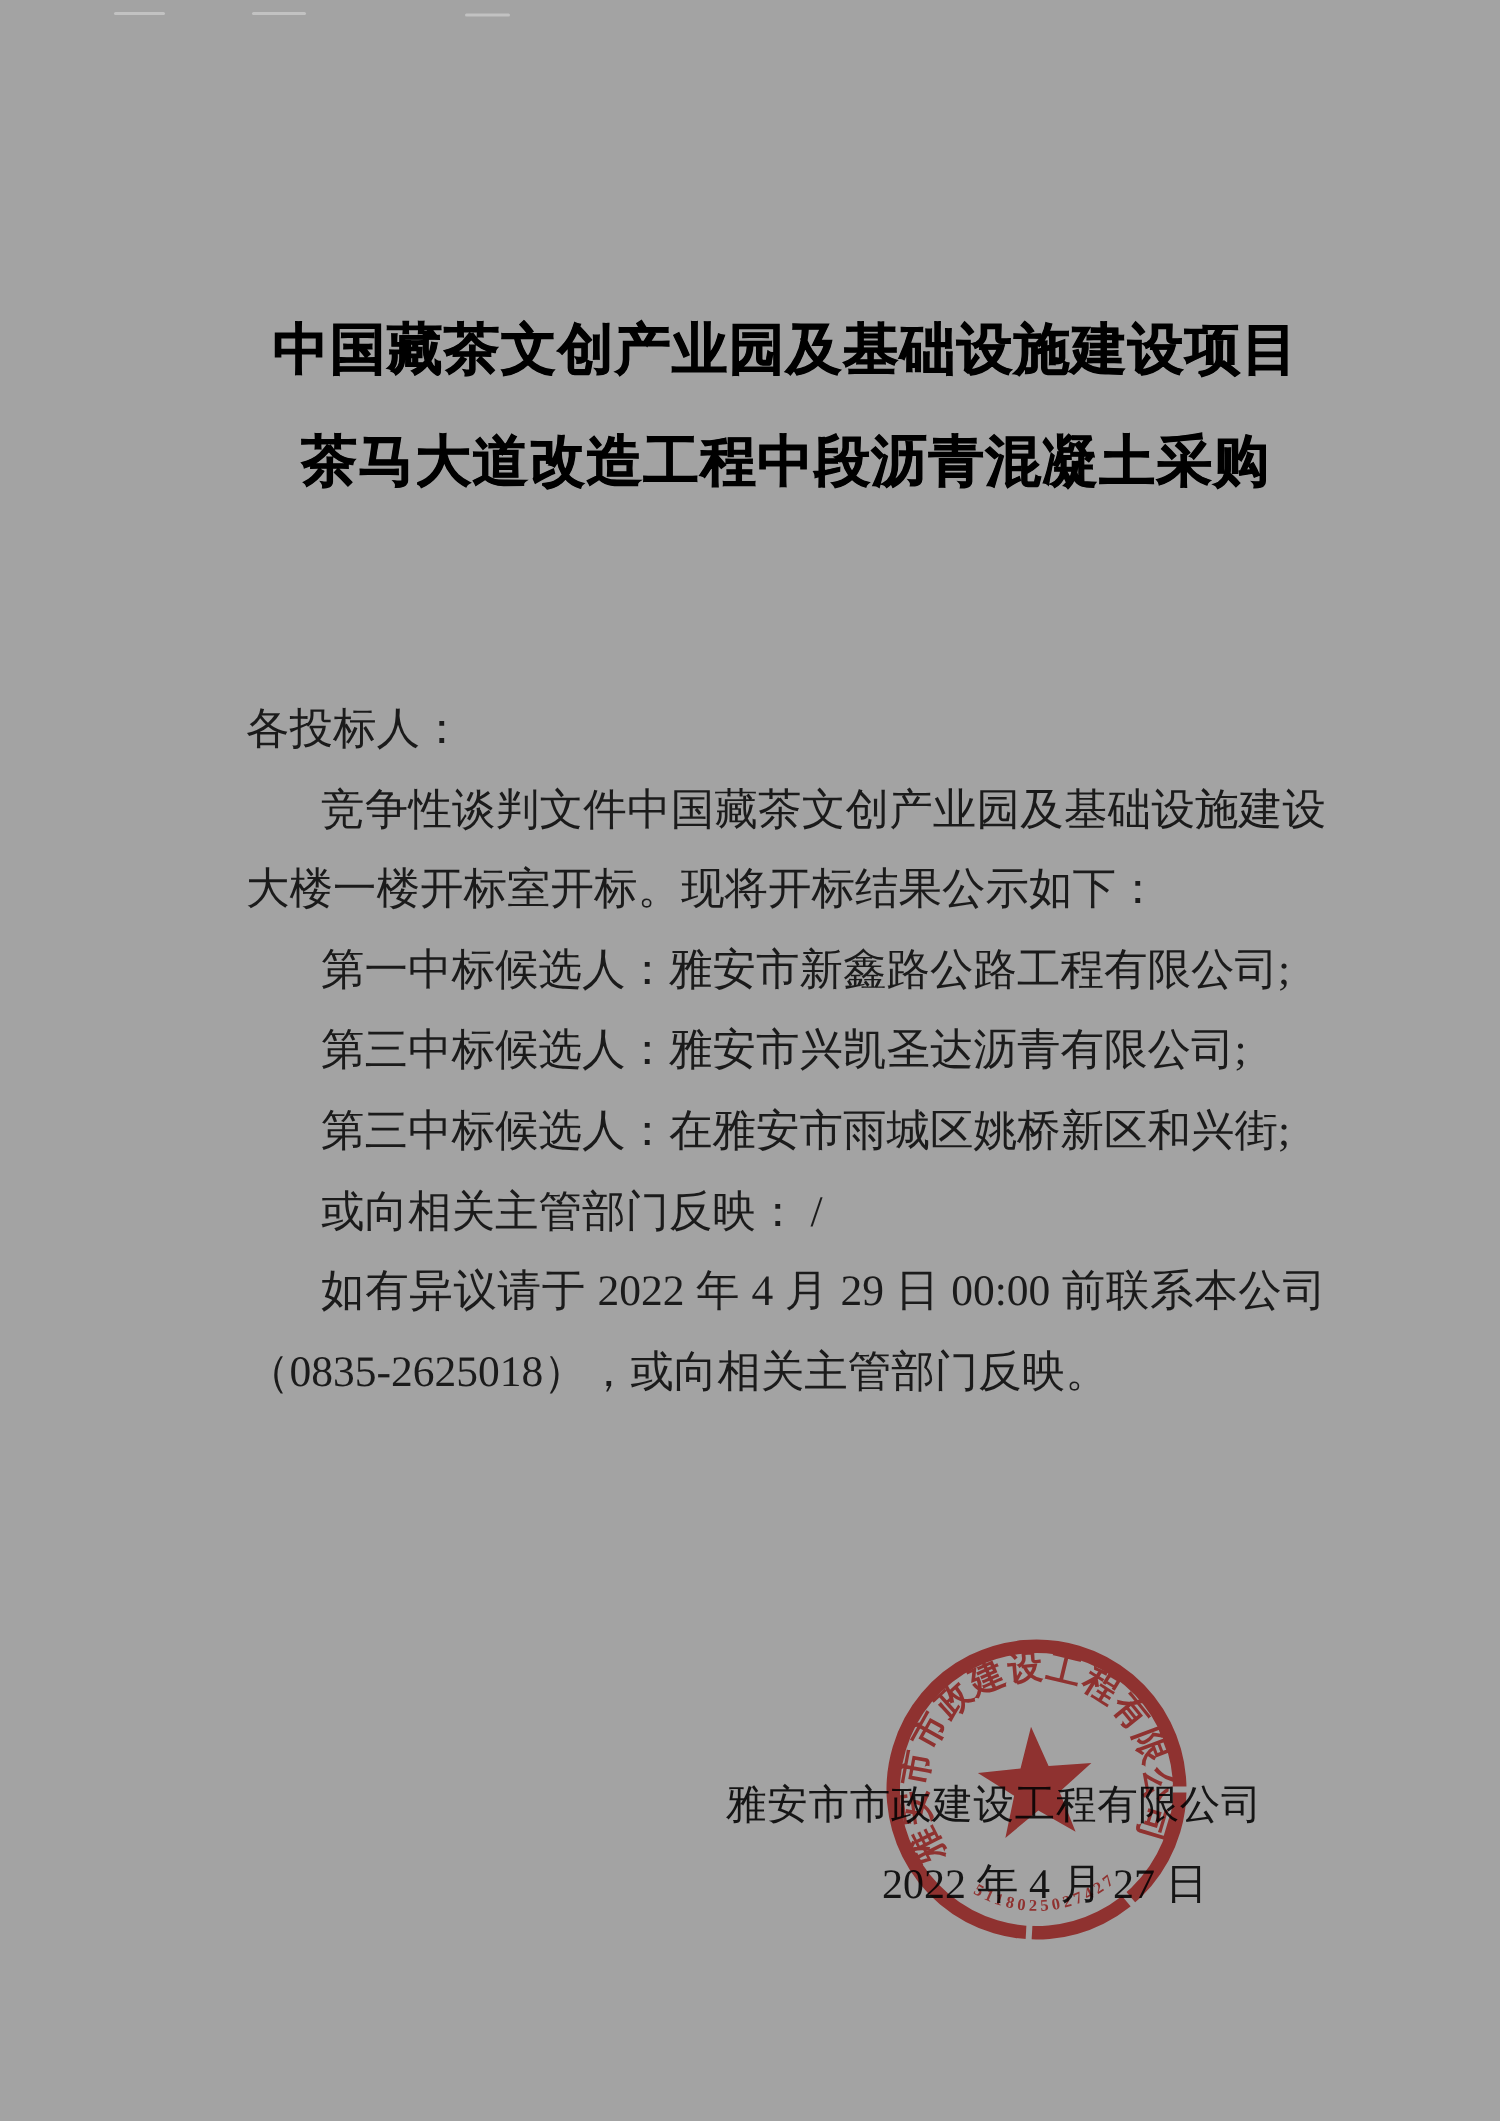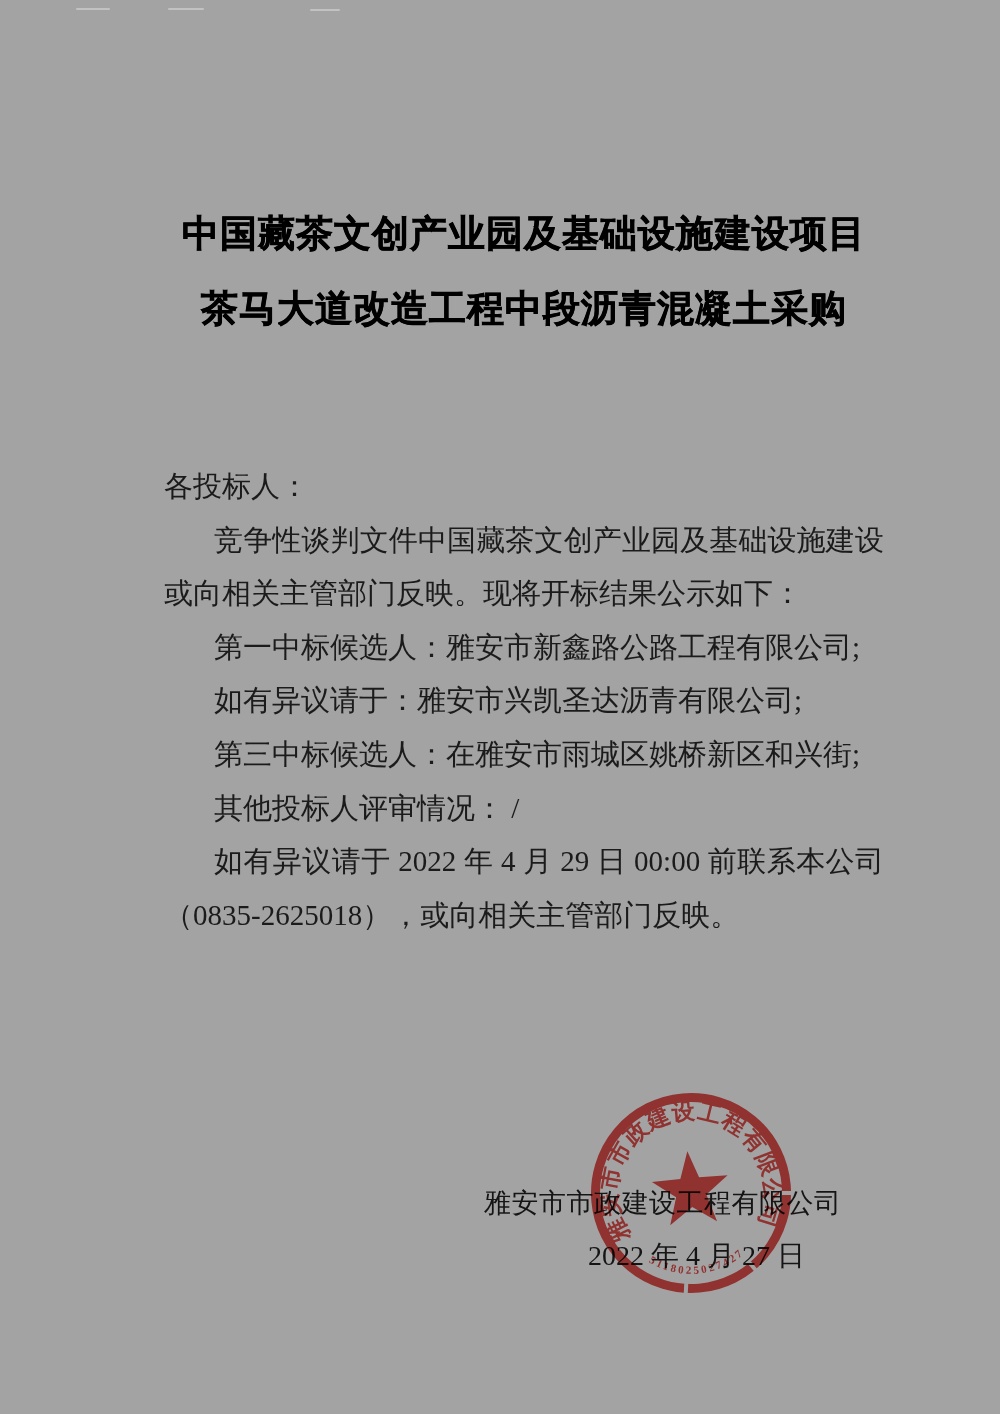--- a/index.html
+++ b/index.html
@@ -63,25 +63,25 @@
   <div class="artifact a3"></div>
 
   <div class="title-block">
     <div class="title-line">中国藏茶文创产业园及基础设施建设项目</div>
     <div class="title-line">茶马大道改造工程中段沥青混凝土采购</div>
   </div>
 
   <div class="body-block">
     <div class="line">各投标人：</div>
     <div class="line indent j">竞争性谈判文件中国藏茶文创产业园及基础设施建设</div>
-    <div class="line">或向相关主管部门反映。现将开标结果公示如下：</div>
+    <div class="line">大楼一楼开标室开标。现将开标结果公示如下：</div>
     <div class="line indent">第一中标候选人：雅安市新鑫路公路工程有限公司;</div>
-    <div class="line indent">如有异议请于：雅安市兴凯圣达沥青有限公司;</div>
+    <div class="line indent">第三中标候选人：雅安市兴凯圣达沥青有限公司;</div>
     <div class="line indent">第三中标候选人：在雅安市雨城区姚桥新区和兴街;</div>
-    <div class="line indent">其他投标人评审情况： /</div>
+    <div class="line indent">或向相关主管部门反映： /</div>
     <div class="line indent j">如有异议请于 2022 年 4 月 29 日 00:00 前联系本公司</div>
     <div class="line">（0835-2625018），或向相关主管部门反映。</div>
   </div>
 
   <div class="signature">雅安市市政建设工程有限公司</div>
   <div class="sig-date">2022 年 4 月 27 日</div>
 
   <svg class="stamp" viewBox="0 0 210 210" width="210" height="210" xmlns="http://www.w3.org/2000/svg">
     <defs>
       <path id="nameArc" d="M 37.9 136.3 A 74 74 0 1 1 172.1 136.3" fill="none"></path>

